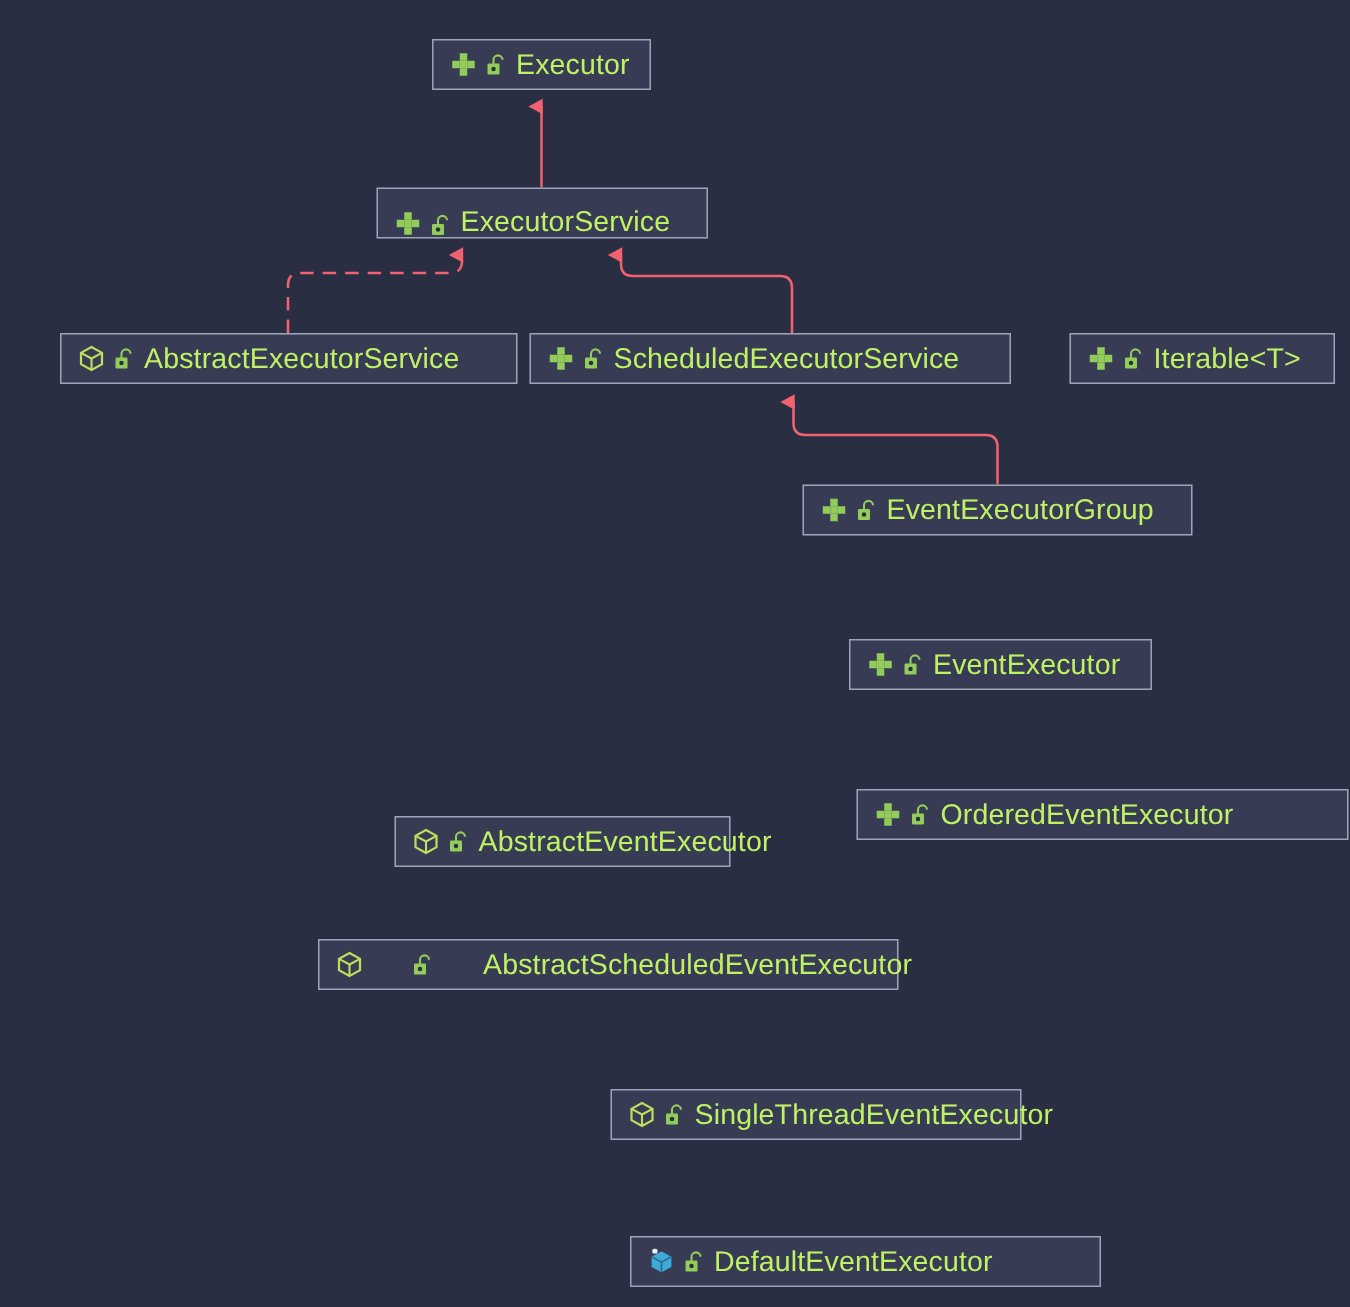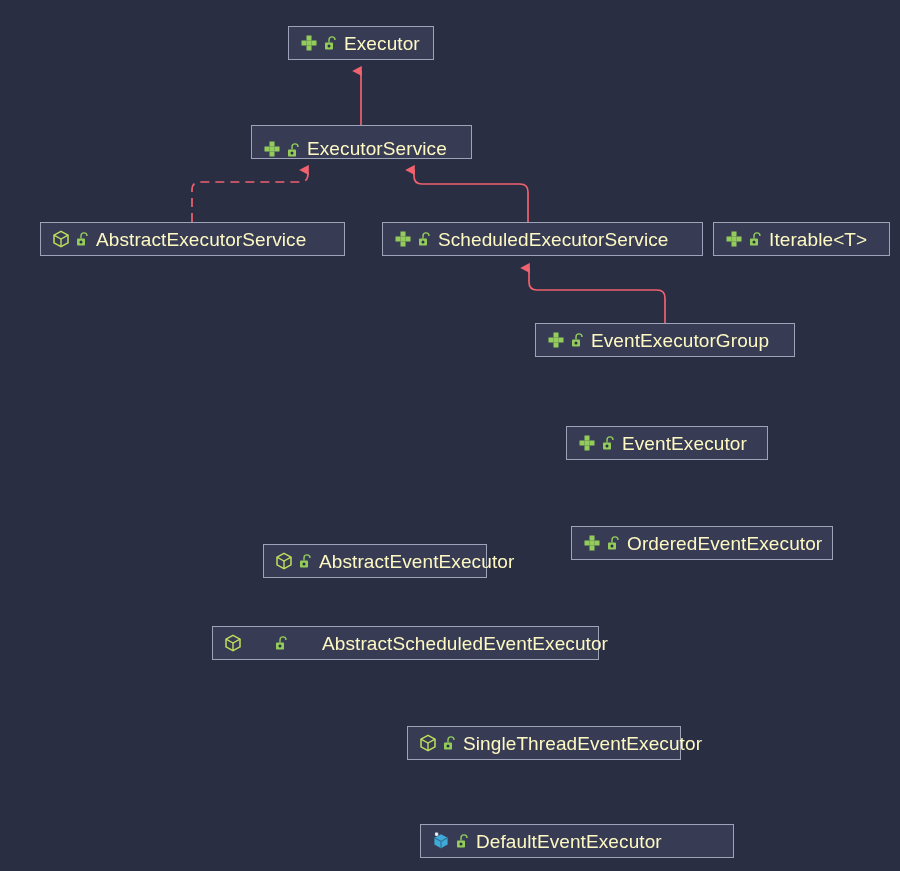--- a/index.html
+++ b/index.html
@@ -28,21 +28,21 @@
     background: #373c54;
     border: 1px solid #9ea4b8;
     display: flex;
     align-items: center;
     gap: 7px;
     padding: 0 13px 0 11px;
     height: 34px;
     white-space: nowrap;
   }
   .node-label {
-    color: #fef9c3;
+    color: #bef264;
     font-size: 19px;
     line-height: 19px;
     letter-spacing: 0.1px;
   }
   .icon {
     display: inline-flex;
     align-items: center;
     justify-content: center;
     flex: 0 0 auto;
   }
@@ -179,21 +179,21 @@
         </span>
         <span class="icon icon-lock">
           <svg width="13" height="15" viewBox="0 0 13 15">
             <path d="M5 6.6 L5 3.9 A3 3 0 0 1 11 3.9" fill="none" stroke="#93cc5a" stroke-width="1.4"></path>
             <rect x="1" y="6.4" width="8" height="7.2" rx="0.8" fill="#93cc5a"></rect>
             <circle cx="5" cy="10" r="1.5" fill="#2a2e42"></circle>
           </svg>
         </span>
         <span class="node-label">AbstractExecutorService</span>
       </div>
-      <div class="uml-node" style="left: 382px; top: 222px; width: 321px; background: rgb(55, 60, 84); border-color: rgb(158, 164, 184);">
+      <div class="uml-node" style="left: 353px; top: 222px; width: 321px; background: rgb(55, 60, 84); border-color: rgb(158, 164, 184);">
         <span class="icon icon-kind">
           <svg width="18" height="18" viewBox="0 0 18 18">
             <rect x="6.5" y="1.5" width="5" height="5" fill="#93cc5a"></rect>
             <rect x="1.5" y="6.5" width="5" height="5" fill="#93cc5a"></rect>
             <rect x="11.5" y="6.5" width="5" height="5" fill="#93cc5a"></rect>
             <rect x="6.5" y="11.5" width="5" height="5" fill="#93cc5a"></rect>
             <rect x="6.5" y="6.5" width="5" height="5" fill="#93cc5a"></rect>
           </svg>
         </span>
         <span class="icon icon-lock">
@@ -272,21 +272,21 @@
         </span>
         <span class="icon icon-lock">
           <svg width="13" height="15" viewBox="0 0 13 15">
             <path d="M5 6.6 L5 3.9 A3 3 0 0 1 11 3.9" fill="none" stroke="#93cc5a" stroke-width="1.4"></path>
             <rect x="1" y="6.4" width="8" height="7.2" rx="0.8" fill="#93cc5a"></rect>
             <circle cx="5" cy="10" r="1.5" fill="#2a2e42"></circle>
           </svg>
         </span>
         <span class="node-label">AbstractEventExecutor</span>
       </div>
-      <div class="uml-node" style="left: 571px; top: 526px; width: 262px; background: rgb(55, 60, 84); border-color: rgb(158, 164, 184);">
+      <div class="uml-node" style="left: 571px; top: 526px; width: 328px; background: rgb(55, 60, 84); border-color: rgb(158, 164, 184);">
         <span class="icon icon-kind">
           <svg width="18" height="18" viewBox="0 0 18 18">
             <rect x="6.5" y="1.5" width="5" height="5" fill="#93cc5a"></rect>
             <rect x="1.5" y="6.5" width="5" height="5" fill="#93cc5a"></rect>
             <rect x="11.5" y="6.5" width="5" height="5" fill="#93cc5a"></rect>
             <rect x="6.5" y="11.5" width="5" height="5" fill="#93cc5a"></rect>
             <rect x="6.5" y="6.5" width="5" height="5" fill="#93cc5a"></rect>
           </svg>
         </span>
         <span class="icon icon-lock">

